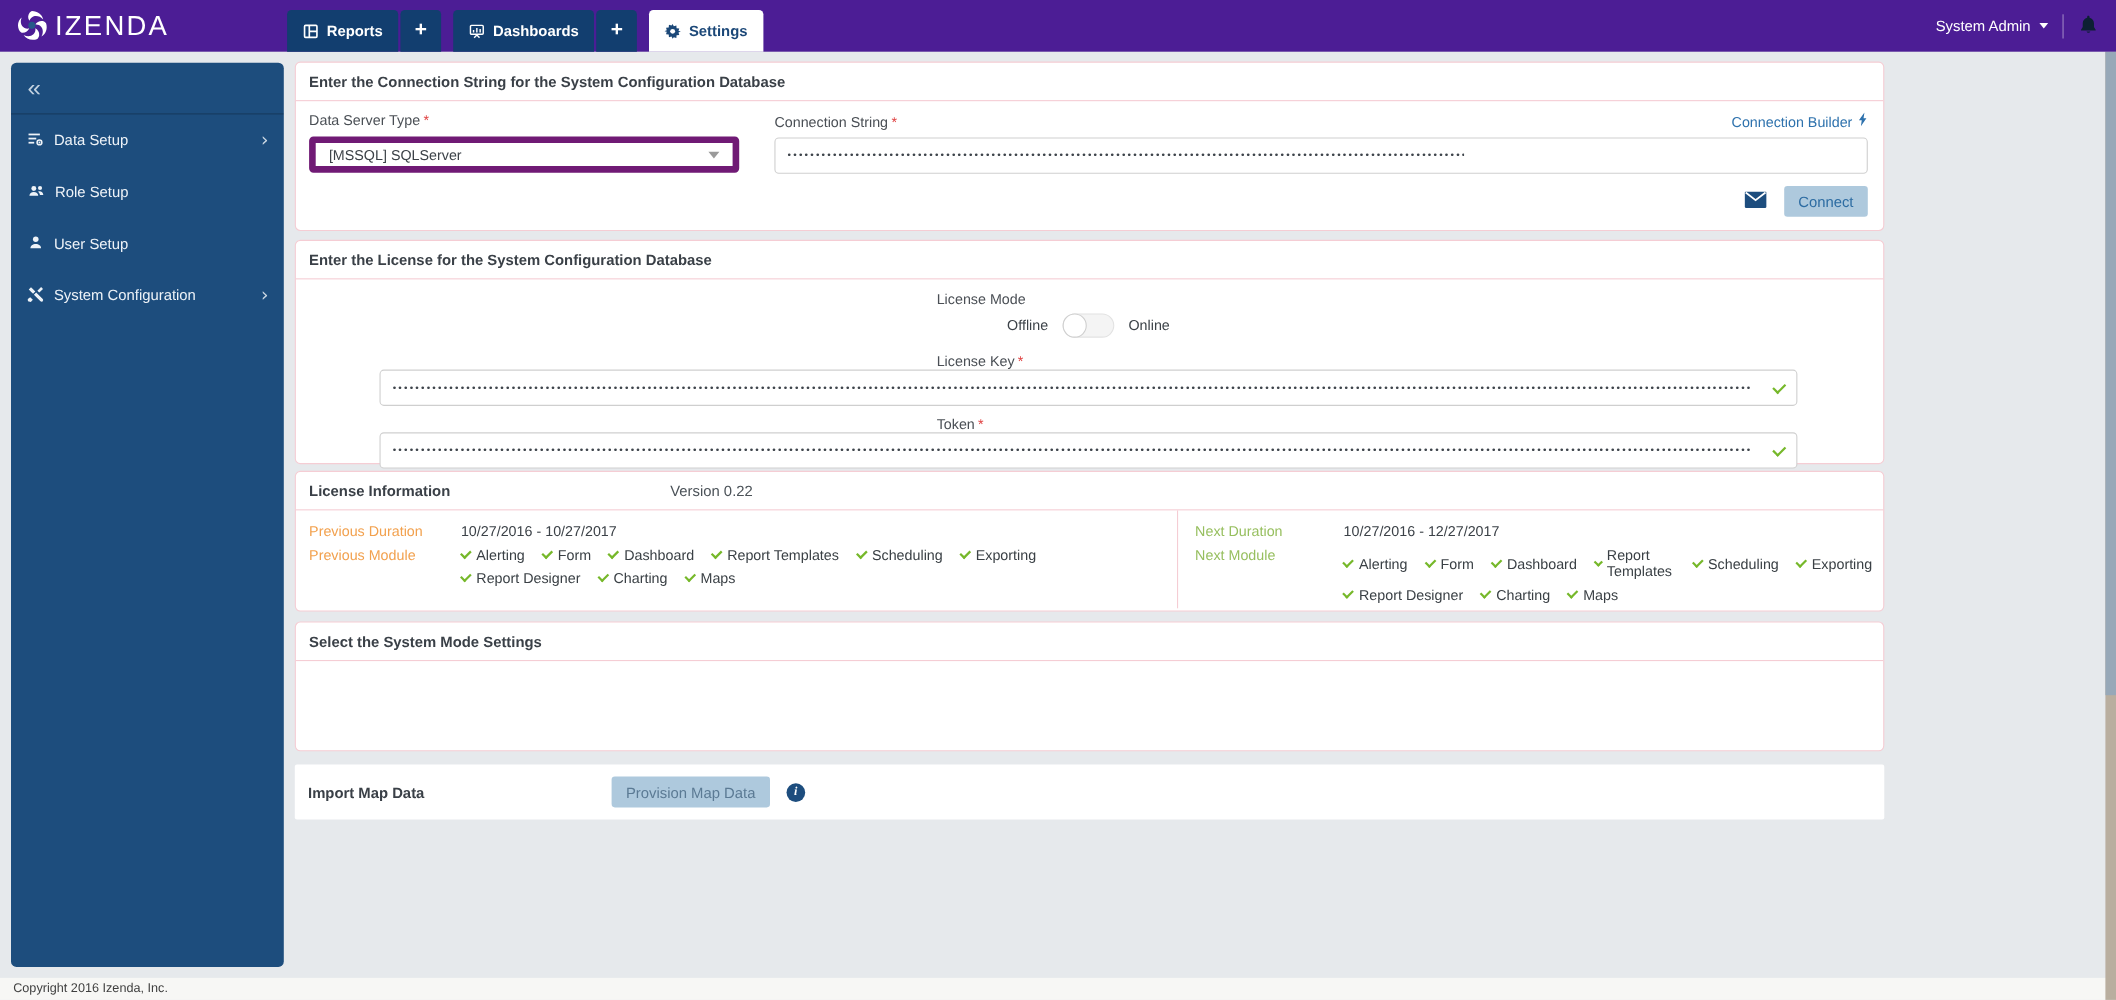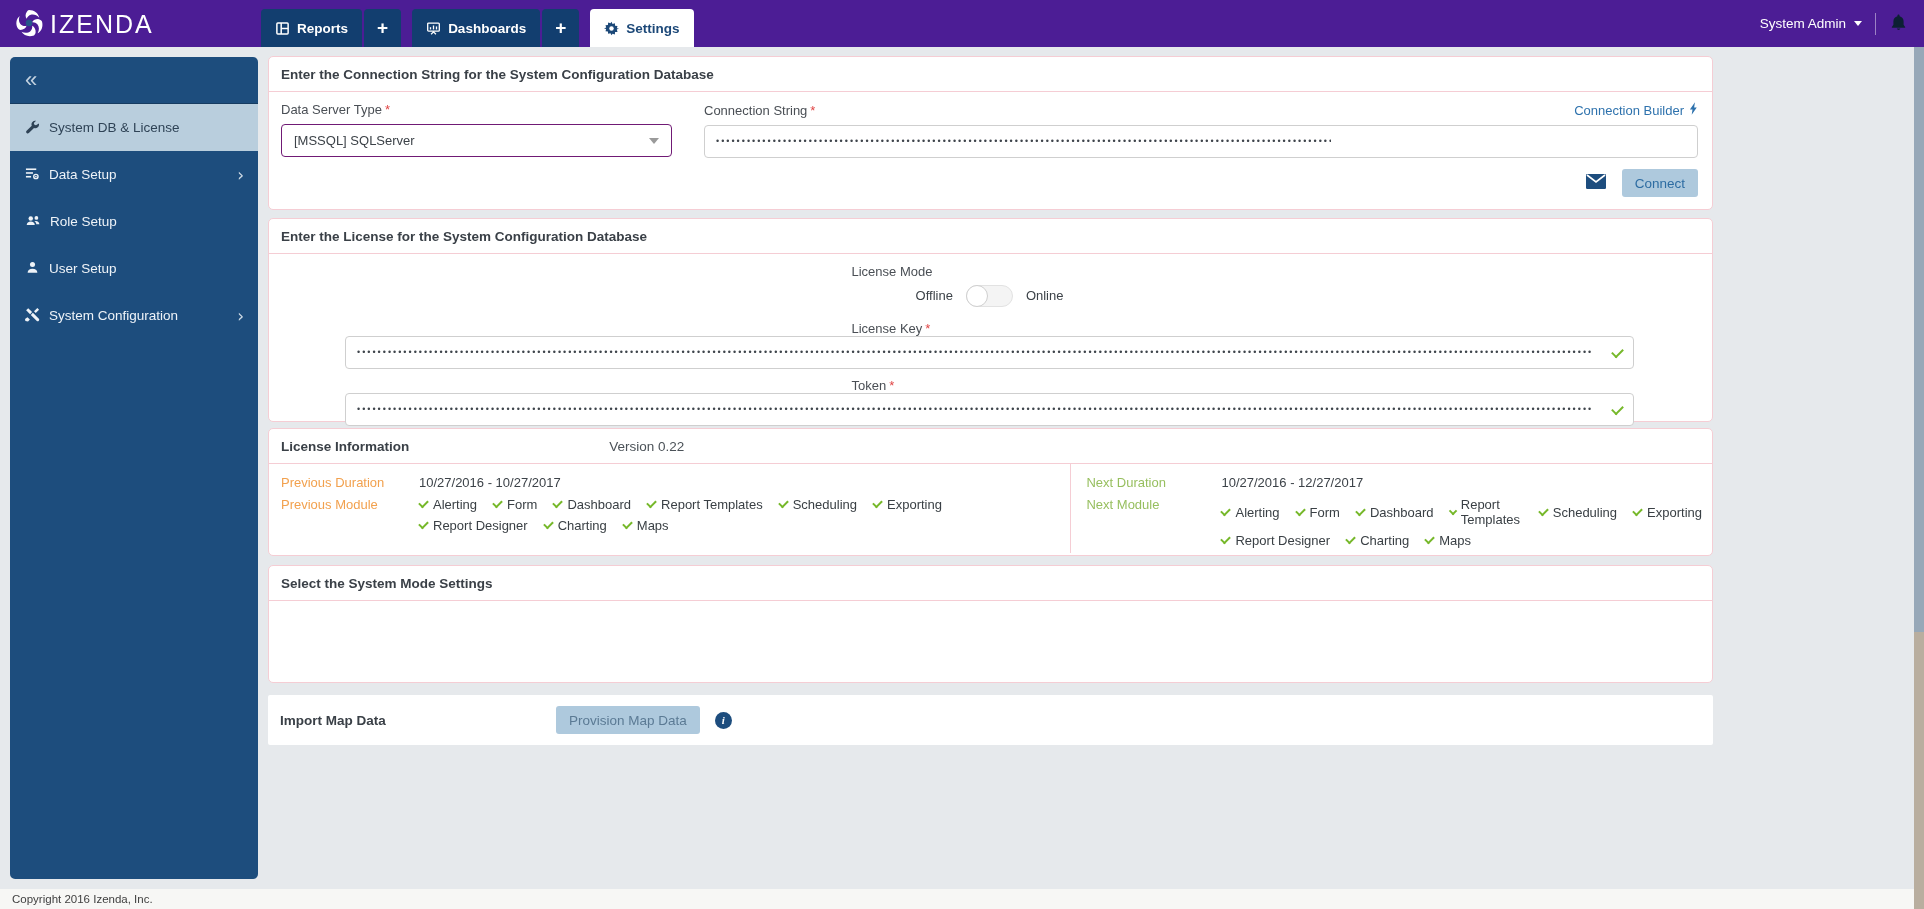--- a/index.html
+++ b/index.html
@@ -46,21 +46,21 @@
   #panel-license    { top:218px; height:204px; }
   #panel-info       { top:428px; height:128px; }
   #panel-mode       { top:565px; height:118px; }
   #panel-import     { top:695px; height:50px; border:none; border-radius:2px; }
   .req { color:#e04545; margin-left:3px; }
   label.f-label { display:block; font-size:13px; color:#4a4f55; margin-bottom:7px; }
   .conn-row { display:flex; }
   .fg-select { width:391px; }
   .fg-conn { margin-left:32px; flex:1; }
   .fg-conn .label-row { display:flex; justify-content:space-between; align-items:center; margin-bottom:7px; }
-  .select-box { width:391px; height:33px; border:1px solid #701a75; border-radius:4px; background:#fff;
+  .select-box { width:391px; height:33px; border:6px solid #701a75; border-radius:4px; background:#fff;
                 display:flex; align-items:center; justify-content:space-between; padding:0 12px; cursor:pointer; }
   .select-caret { width:0; height:0; border-left:5px solid transparent; border-right:5px solid transparent; border-top:6px solid #9a9a9a; }
   .text-input { height:33px; border:1px solid #cfcfcf; border-radius:4px; background:#fff;
                 display:flex; align-items:center; padding:0 11px; overflow:hidden; }
   .dots { font-size:9px; letter-spacing:2px; color:#3f454c; white-space:nowrap; overflow:hidden; line-height:33px; }
   .link { color:#2e72ad; font-size:13px; text-decoration:none; display:flex; align-items:center; gap:5px; cursor:pointer; }
   .actions { display:flex; justify-content:flex-end; align-items:center; gap:16px; margin-top:11px; }
   .btn { background:#aec9dd; color:#2d6ca2; border:none; border-radius:3px; height:28px;
          padding:0 13px; font-size:13.5px; font-family:inherit; cursor:pointer; }
   .icon-btn { background:none; border:none; padding:0; cursor:pointer; display:flex; align-items:center; }
@@ -188,28 +188,20 @@
       </svg>
     </span>
   </div>
 </div>
 
 <div class="sidebar">
   <div class="sb-collapse">
     <span class="dbl-chevron">«</span>
   </div>
 
-  <div class="sb-item active">
-    <span>
-      <svg width="15" height="15" viewBox="0 0 16 16" fill="currentColor">
-        <path d="M14.8 4.9a3.9 3.9 0 0 1-5.2 4.6l-5.5 5.5a1.7 1.7 0 0 1-2.4-2.4l5.5-5.5a3.9 3.9 0 0 1 4.6-5.2L9.4 4.3l.6 1.7 1.7.6z"></path>
-      </svg>
-    </span>
-    <span>System DB &amp; License</span>
-  </div>
 
   <div class="sb-item">
     <span>
       <svg width="15" height="15" viewBox="0 0 16 16" fill="currentColor">
         <rect x="1" y="2.6" width="11" height="1.7"></rect>
         <rect x="1" y="6.6" width="7.5" height="1.7"></rect>
         <rect x="1" y="10.6" width="5.5" height="1.7"></rect>
         <circle cx="11.6" cy="11.2" r="2.3" fill="none" stroke="currentColor" stroke-width="1.5"></circle>
         <circle cx="11.6" cy="11.2" r="0.9"></circle>
       </svg>

